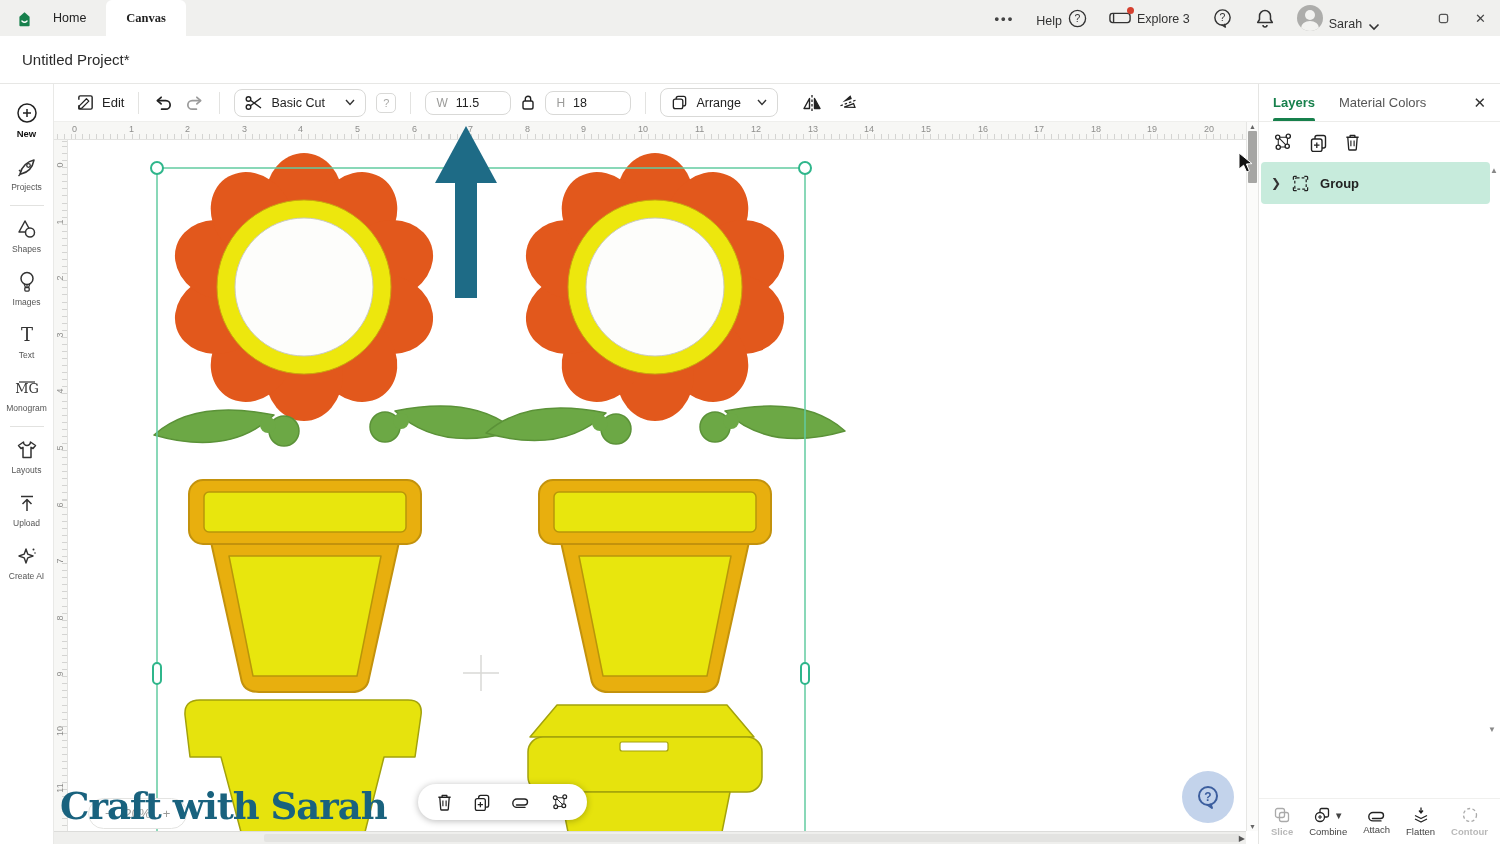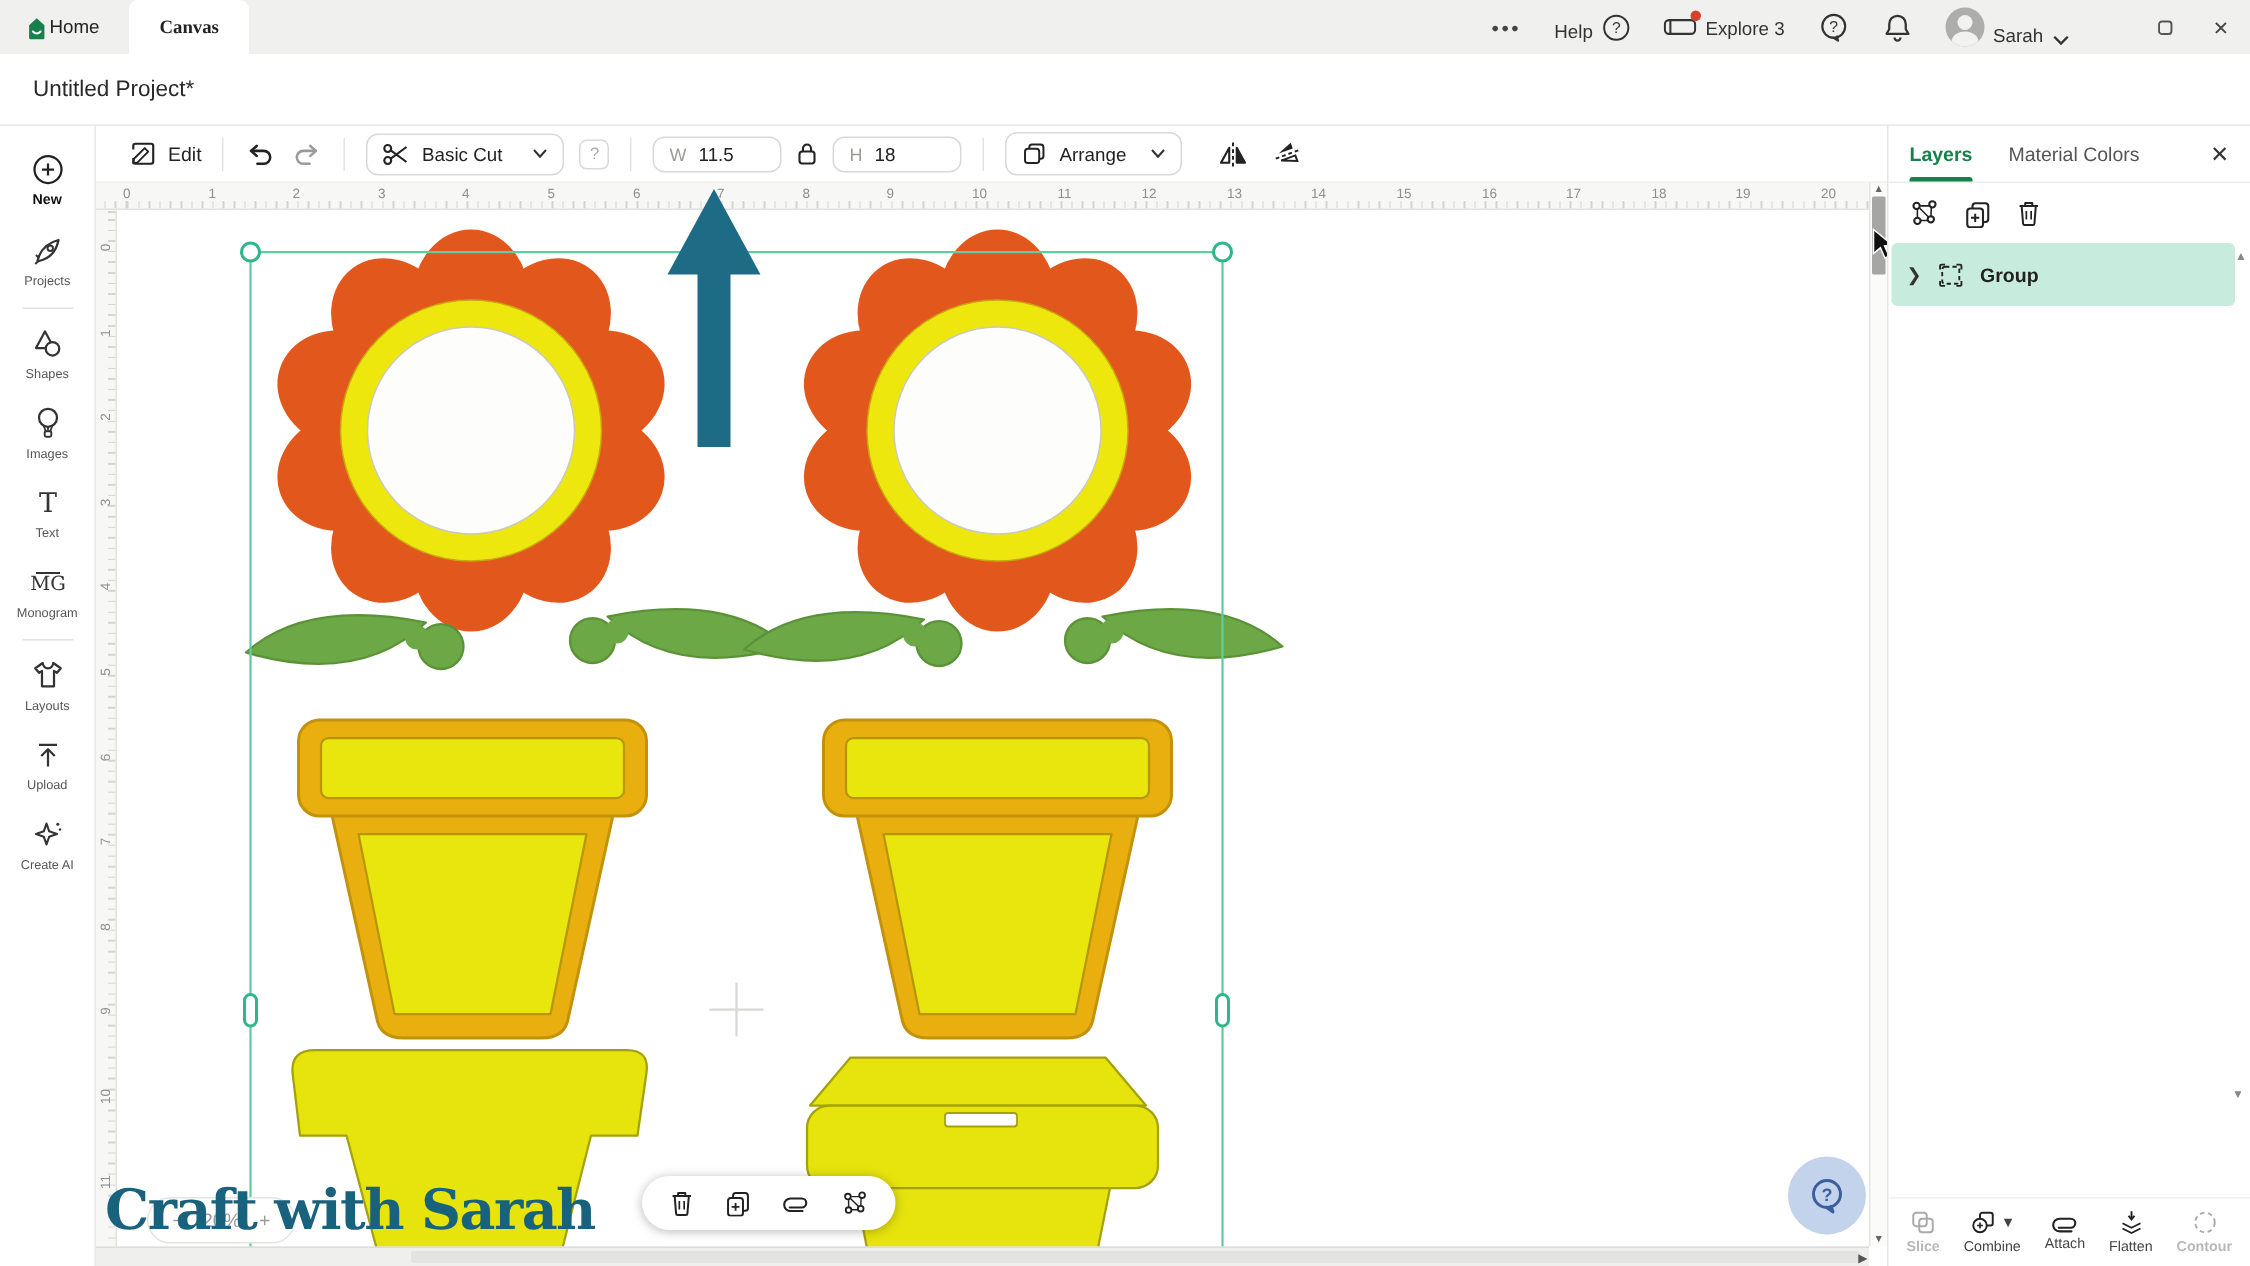--- a/index.html
+++ b/index.html
@@ -2,21 +2,21 @@
 <html><head>
 <meta charset="utf-8">
 <style>
   * { box-sizing: border-box; margin: 0; padding: 0; }
   html,body { width:1500px; height:844px; overflow:hidden; }
   body { font-family:"Liberation Sans", sans-serif; background:#fff; color:#222; font-size:13px; }
   svg { display:block; }
 
   
   .topbar { height:36px; background:#F0F0EE; display:flex; align-items:stretch; position:relative; }
-  .tab { display:flex; align-items:center; gap:0; padding:0 20px; font-size:12.5px; color:#222; cursor:pointer; }
+  .tab { display:flex; align-items:center; gap:20px; padding:0 20px; font-size:12.5px; color:#222; cursor:pointer; }
   .tab.home { padding-left:16px; }
   .tab.active { background:#fff; border-radius:6px 6px 0 0; font-weight:bold;font-family:Liberation Serif, serif; }
   .topbar-right { margin-left:auto; display:flex; align-items:center; gap:22px; padding-right:14px; }
   .tb-item { display:flex; align-items:flex-end; gap:6px; font-size:12.5px; color:#333; cursor:pointer; }
   .ellipsis { letter-spacing:2px; font-weight:bold; color:#444; font-size:13px; }
   .machine-wrap { position:relative; }
   .red-dot { position:absolute; top:-3px; right:-3px; width:7px; height:7px; border-radius:50%; background:#D5402F; }
   .avatar { width:26px; height:26px; border-radius:50%; background:#ADADAB; position:relative; overflow:hidden; }
   .avatar:before { content:""; position:absolute; left:8px; top:5px; width:10px; height:10px; border-radius:50%; background:#F2F2F0; }
   .avatar:after  { content:""; position:absolute; left:4px; top:16px; width:18px; height:14px; border-radius:50%; background:#F2F2F0; }
@@ -30,21 +30,21 @@
   .projectbar-right { margin-left:auto; display:flex; align-items:center; gap:22px; }
   .save-link { font-size:13px; color:#444; cursor:pointer; }
   .mystuff { display:flex; align-items:center; gap:7px; font-size:13px; color:#333; cursor:pointer; }
   .sub-deals { display:flex; align-items:center; gap:8px; background:#E7F4EE; color:#17804C; font-weight:bold; font-size:13px; padding:9px 18px; border-radius:8px; cursor:pointer; }
   .make-btn { background:#17804C; color:#fff; font-weight:bold; font-size:13.5px; border:none; padding:9px 38px; border-radius:20px; cursor:pointer; }
 
   
   .main { display:flex; height:760px; }
 
   
-  .sidebar { width:64px; background:#fff; border-right:1px solid #E9E9E7; display:flex; flex-direction:column; align-items:center; padding-top:10px; }
+  .sidebar { width:54px; background:#fff; border-right:1px solid #E9E9E7; display:flex; flex-direction:column; align-items:center; padding-top:10px; }
   .side-item { display:flex; flex-direction:column; align-items:center; gap:3px; padding:7px 0 9px; width:100%; cursor:pointer; color:#3A3A3A; }
   .side-item span { font-size:8.5px; color:#555; }
   .side-item.first span { font-weight:bold; color:#111; font-size:9.5px; }
   .side-divider { width:34px; height:1px; background:#E2E2E0; margin:4px 0; }
 
   
   .canvas-col { flex:1; display:flex; flex-direction:column; min-width:0; position:relative; }
   .toolbar { height:38px; background:#fff; display:flex; align-items:center; gap:10px; padding:0 10px 0 22px; border-bottom:1px solid #EFEFED; }
   .tool-btn { display:flex; align-items:center; gap:7px; font-size:13px; color:#222; cursor:pointer; }
   .tool-sep { width:1px; height:22px; background:#E3E3E1; margin:0 4px; }

